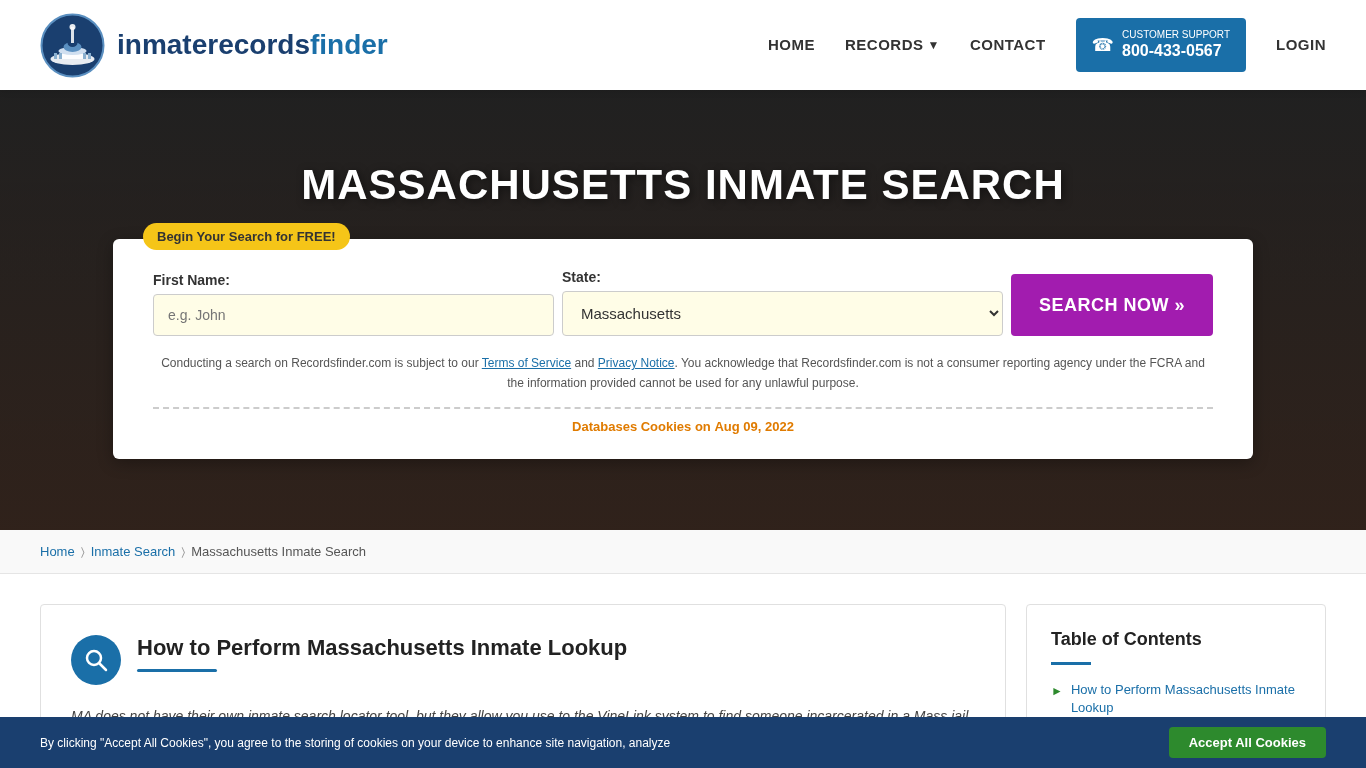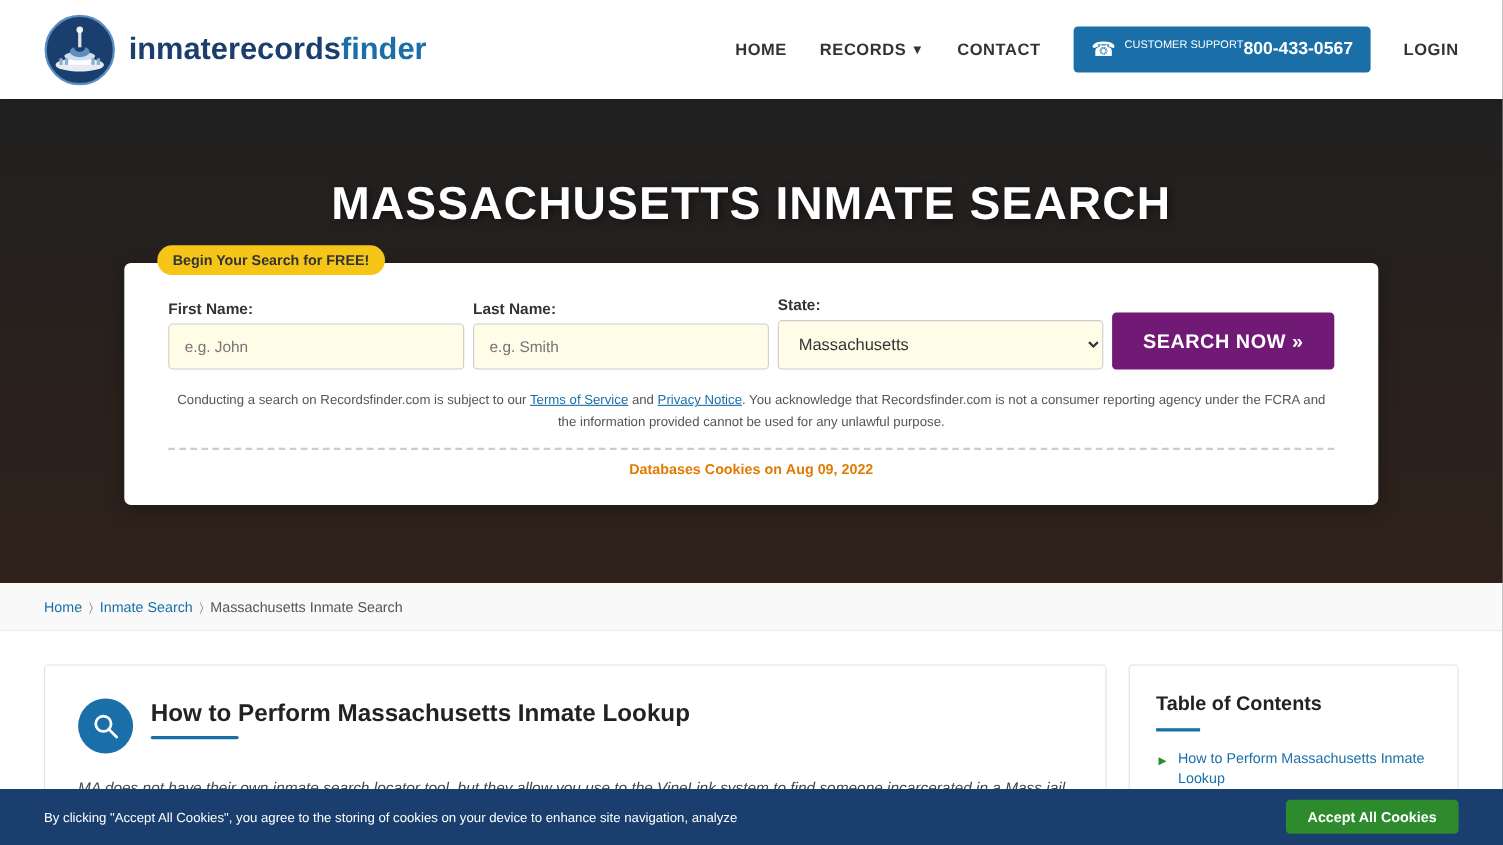--- a/index.html
+++ b/index.html
@@ -58,21 +58,21 @@
       background: #1a6fa8;
       color: #fff;
       padding: 10px 16px;
       border-radius: 4px;
       display: flex;
       align-items: center;
       gap: 8px;
       cursor: pointer;
     }
     .customer-support .phone-icon { font-size: 18px; }
-    .support-text { display: flex; flex-direction: row; line-height: 1.3; }
+    .support-text { display: flex; flex-direction: column; line-height: 1.3; }
     .support-label { font-size: 10px; font-weight: 400; }
     .support-number { font-size: 16px; font-weight: 700; }
     .login-btn {
       font-size: 15px;
       font-weight: 700;
       color: #333;
       cursor: pointer;
     }
 
     
@@ -164,31 +164,31 @@
       border-radius: 4px;
       padding: 12px 14px;
       font-size: 15px;
       background: #fffde7;
       color: #333;
       width: 100%;
       outline: none;
       cursor: pointer;
     }
     .search-btn {
-      background: #701a75;
+      background: #a21caf;
       color: #fff;
       border: none;
       border-radius: 4px;
       padding: 14px 28px;
       font-size: 18px;
       font-weight: 700;
       cursor: pointer;
       white-space: nowrap;
       letter-spacing: 0.5px;
-      height: 52px;
+      height: 62px;
       align-self: flex-end;
     }
     .disclaimer {
       font-size: 12px;
       color: #555;
       text-align: center;
       line-height: 1.6;
       margin-bottom: 12px;
     }
     .disclaimer a {
@@ -388,24 +388,20 @@
   <div class="hero-content">
     <h1 class="hero-title">MASSACHUSETTS INMATE SEARCH</h1>
 
     <div class="search-card">
       <div class="free-badge">Begin Your Search for FREE!</div>
 
       <div class="search-fields">
         <div class="field-group name">
           <label>First Name:</label>
           <input class="search-input" type="text" placeholder="e.g. John" style="">
-        </div>
-        <div class="field-group name">
-          <label>Last Name:</label>
-          <input class="search-input" type="text" placeholder="e.g. Smith" style="">
         </div>
         <div class="field-group state">
           <label>State:</label>
           <select class="state-select">
             <option>Massachusetts</option>
             <option>Alabama</option>
             <option>Alaska</option>
             <option>Arizona</option>
             <option>California</option>
             <option>Colorado</option>

